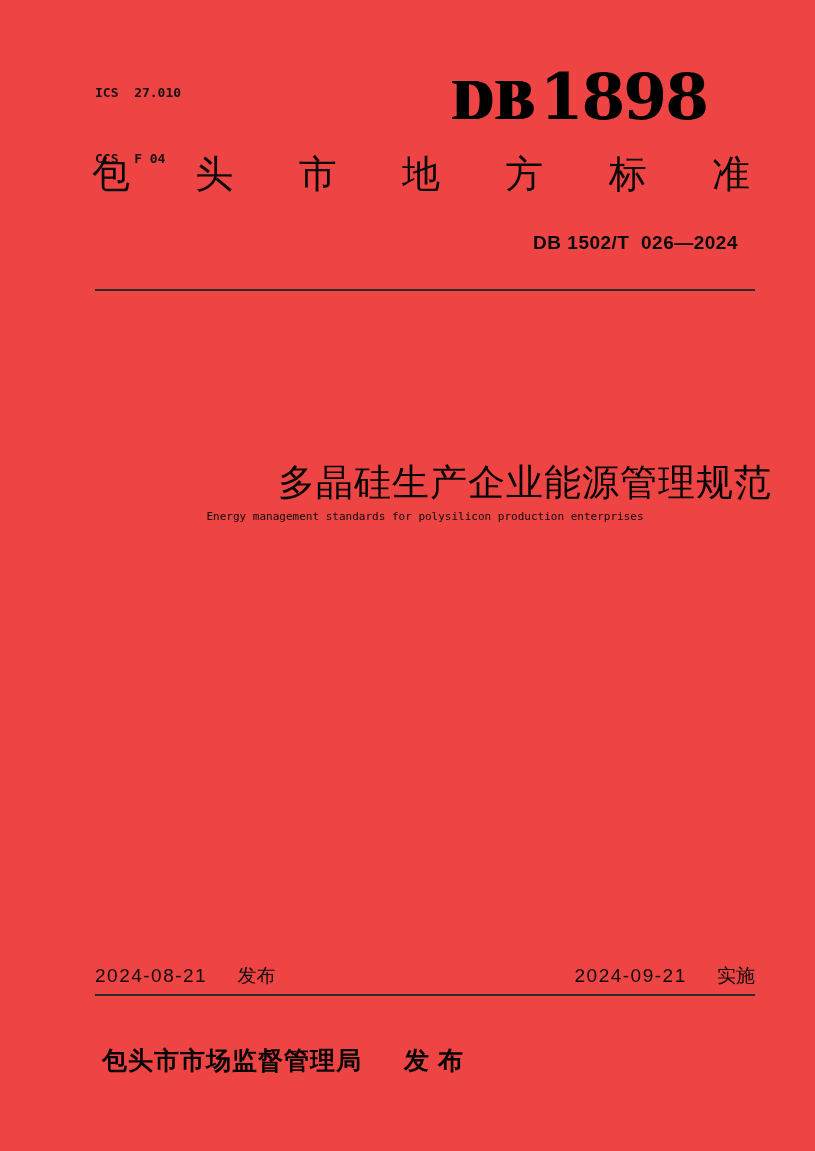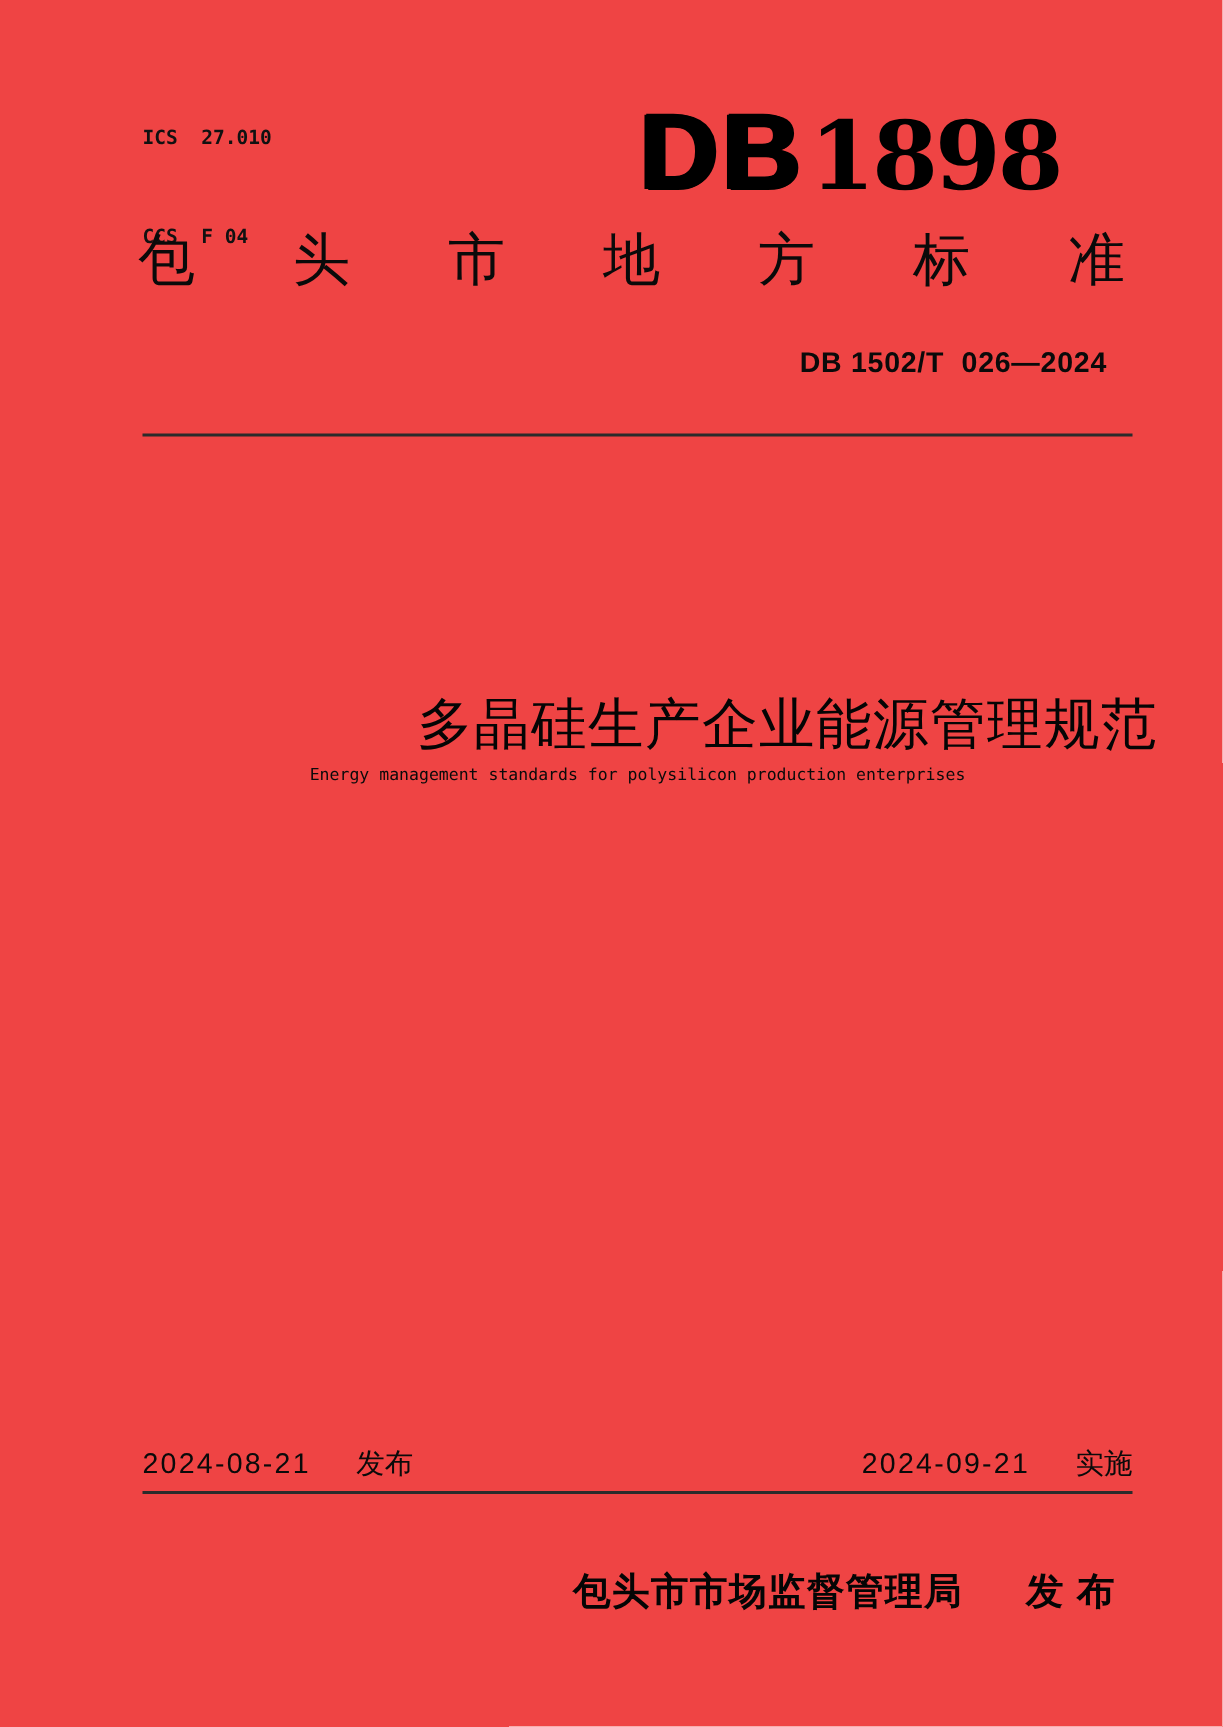--- a/index.html
+++ b/index.html
@@ -30,23 +30,23 @@
   .logo {
     position: absolute;
     top: 66px;
     right: 108px;
     display: flex;
     align-items: baseline;
     line-height: 1;
     color: #000000;
   }
   .logo-db {
-    font-family: Liberation Sans, sans-serif;
+    font-family: Liberation Serif, serif;
     font-weight: bold;
-    font-size: 72px;
+    font-size: 56px;
     letter-spacing: 3px;
     text-shadow: 1.8px 0 0 #000, -1.8px 0 0 #000, 0.6px 0.4px 0 #000, -0.6px -0.4px 0 #000;
   }
   .logo-num {
     font-family: "DejaVu Serif", serif;
     font-weight: bold;
     font-size: 63px;
     letter-spacing: -2px;
     margin-left: 3px;
   }
@@ -121,25 +121,25 @@
     align-items: baseline;
     font-size: 19px;
     font-weight: 500;
     color: #0a0a0a;
   }
   .date-num { letter-spacing: 1.5px; margin-top: 42px; }
   .date-label { margin-left: 25px; }
 
   .publisher-row {
     position: absolute;
-    left: 84px;
+    left: 102px;
     top: 1044px;
     width: 660px;
     display: flex;
-    justify-content: flex-end;
+    justify-content: flex-start;
     align-items: baseline;
     gap: 42px;
     font-size: 25px;
     font-weight: 700;
     letter-spacing: 1px;
     color: #050505;
   }
 </style>
 </head>
 <body>

